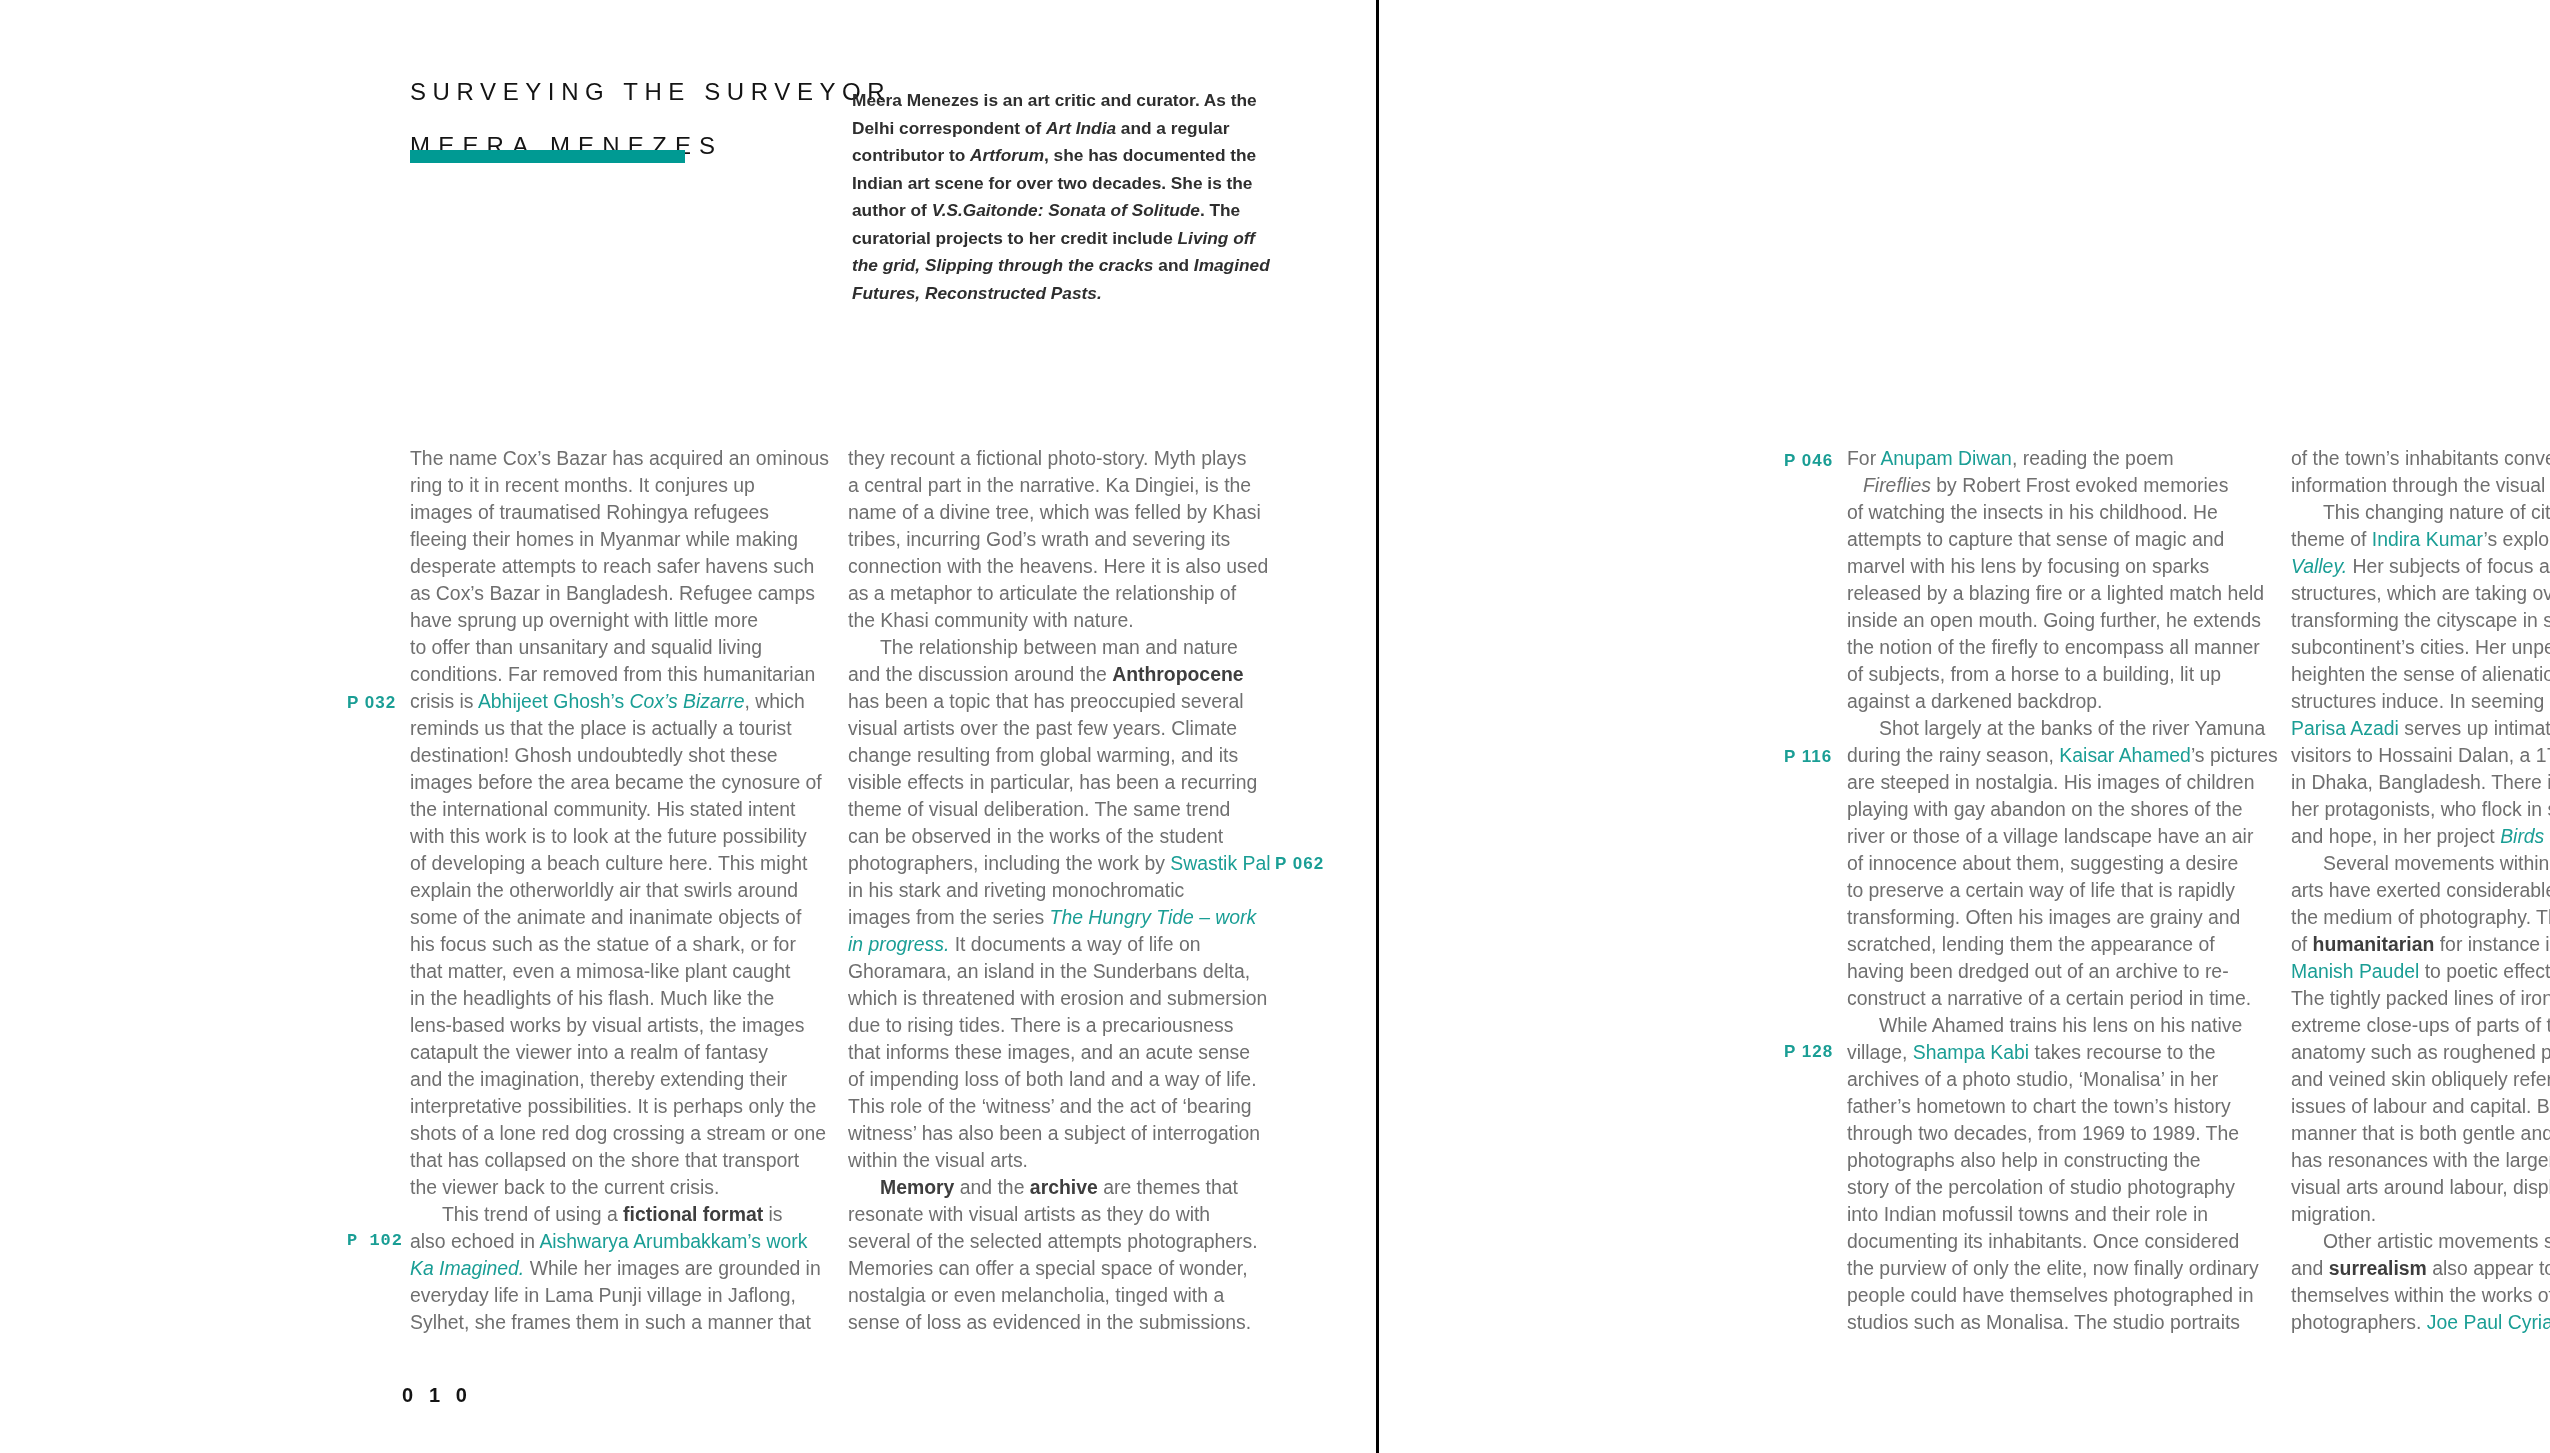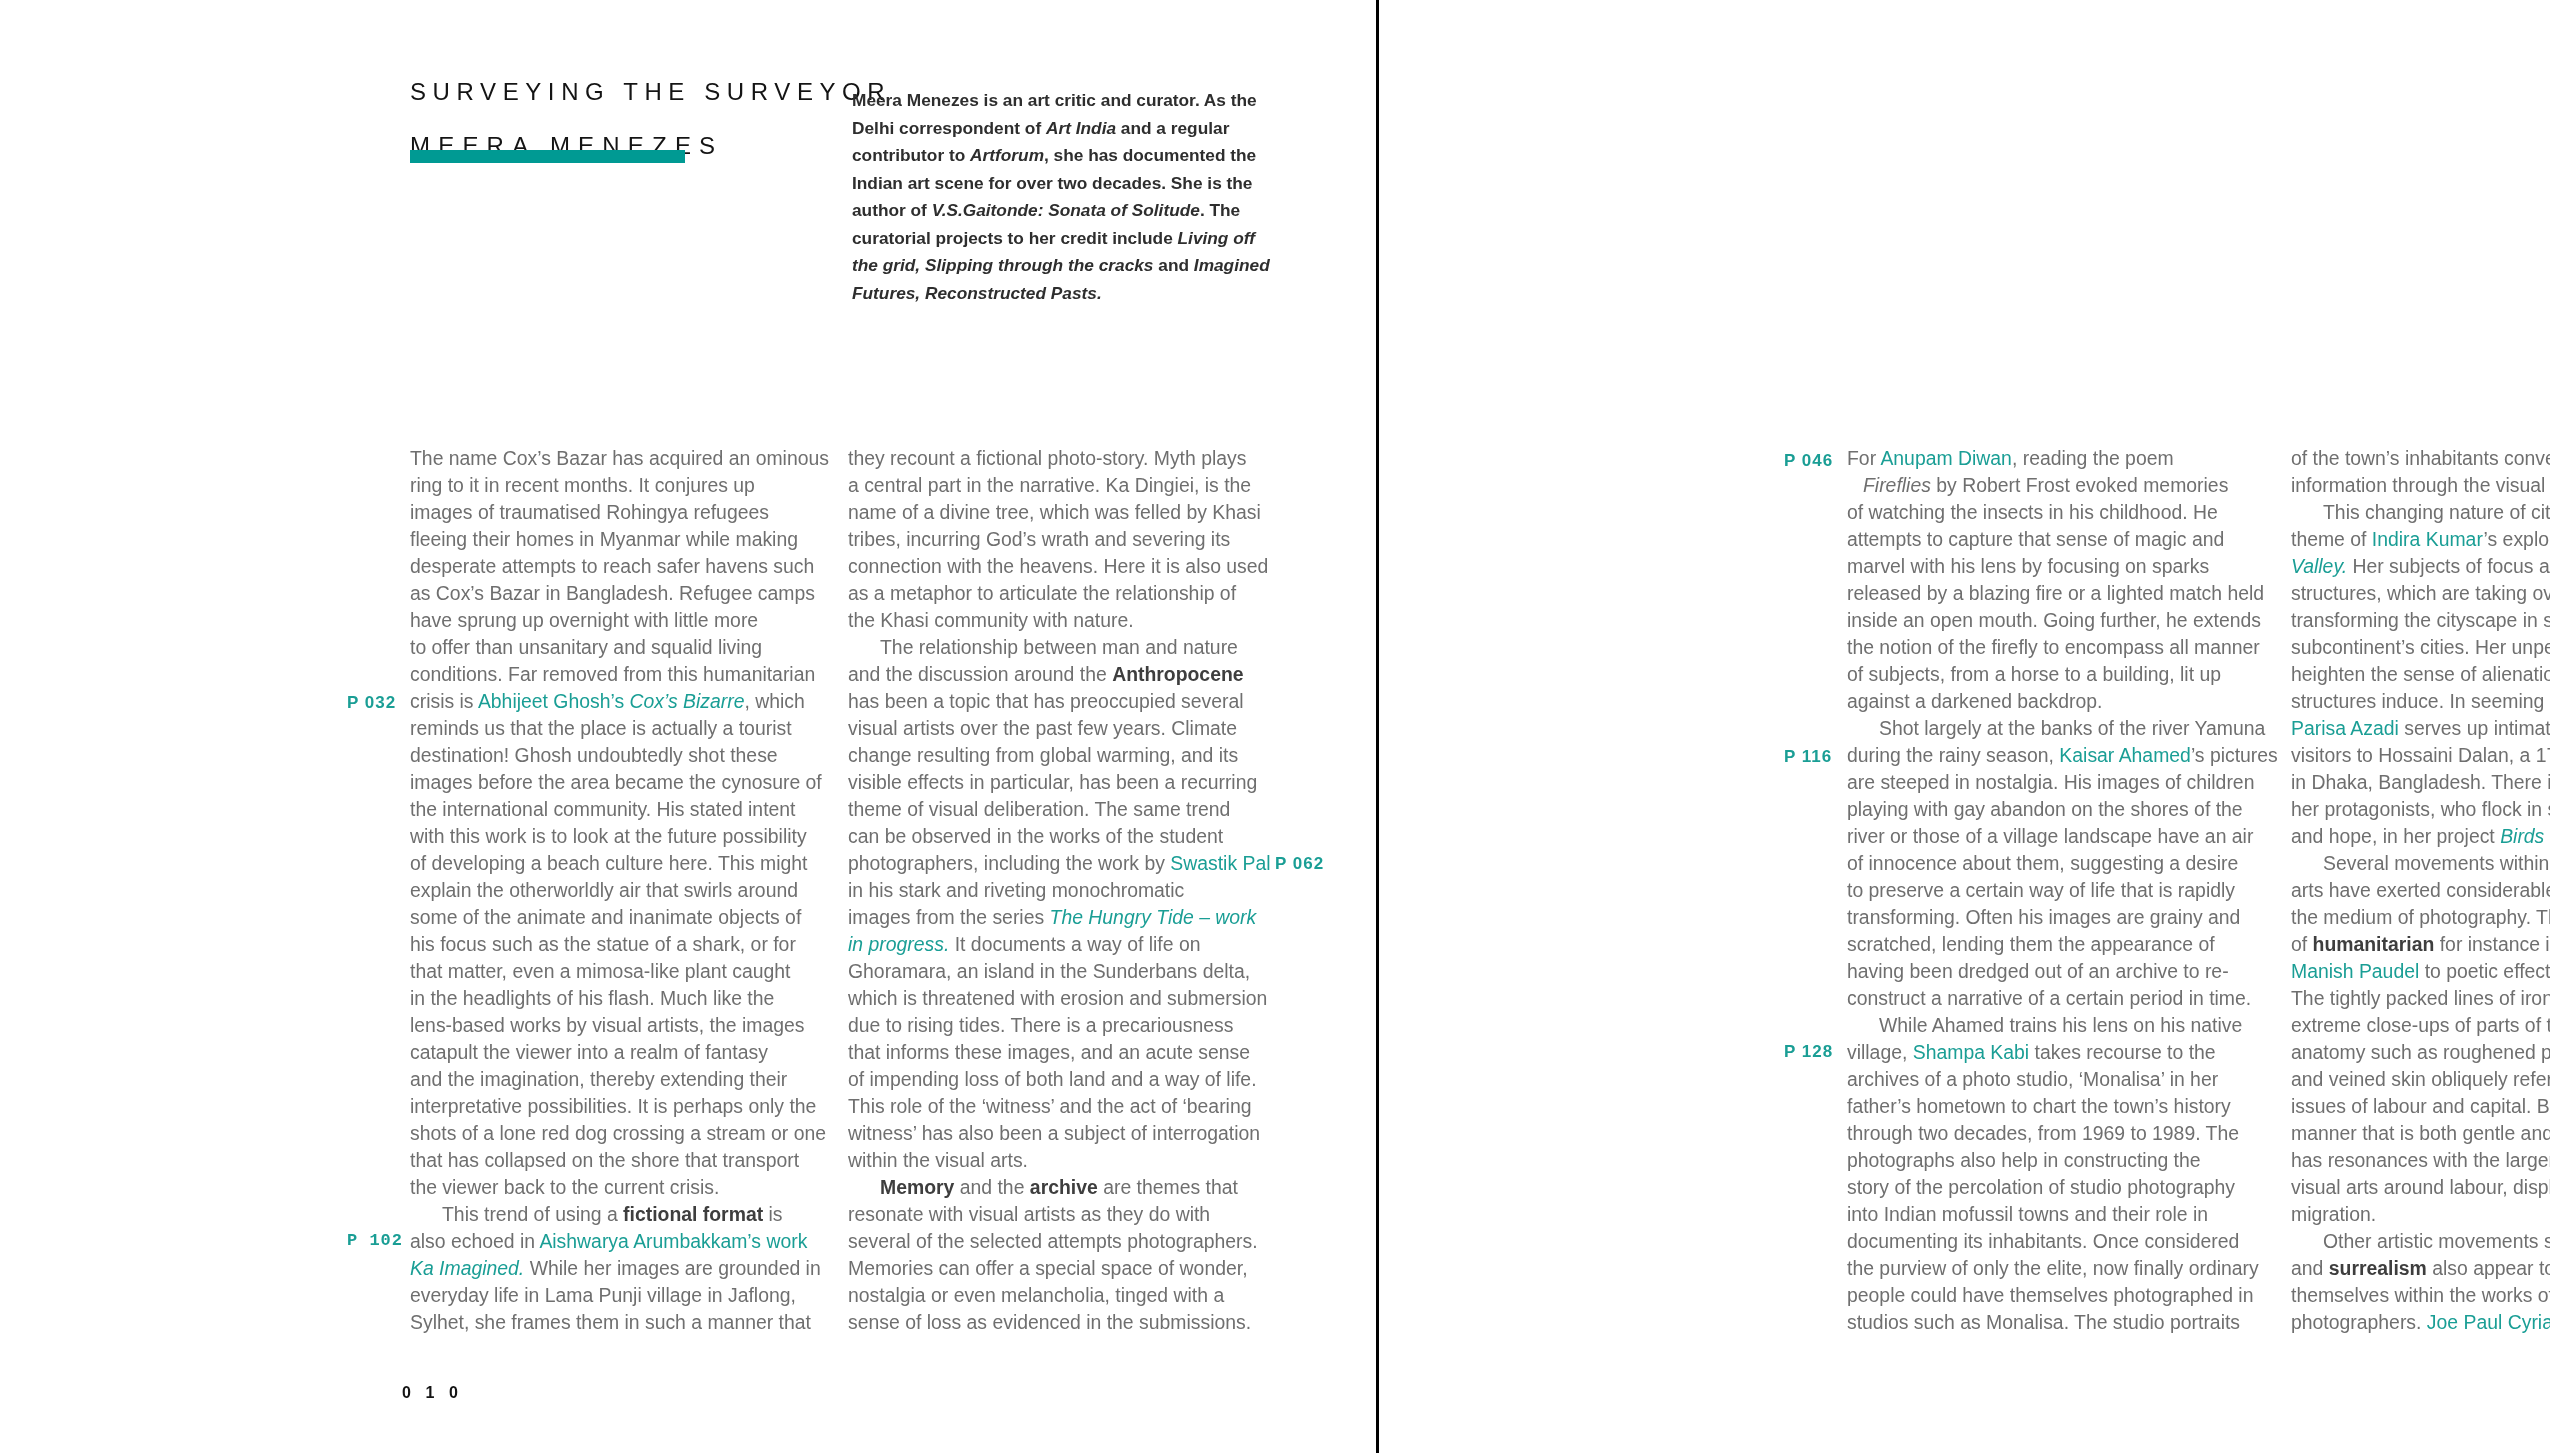--- a/index.html
+++ b/index.html
@@ -23,21 +23,21 @@
   .line.indent{padding-left:32px;}
   .s-t{color:var(--accent-text);}
   .s-ti{color:var(--accent-text);font-style:italic;}
   .s-i{font-style:italic;margin-left:16px;}
   .s-b{color:var(--emph);font-weight:700;}
   .s-bi{font-style:italic;}
   .pref{position:absolute;font-size:17px;font-weight:700;color:var(--accent-text);
         letter-spacing:1px;white-space:nowrap;}
   .pref.left{left:-63px;}
   .pref.outer{left:427px;}
-  .folio{position:absolute;left:402px;top:1384px;font-size:16px;font-weight:700;
+  .folio{position:absolute;left:402px;top:1384px;font-size:20px;font-weight:700;
          letter-spacing:5.1px;color:var(--title);}
 </style>
 </head>
 <body>
 
 <div id="canvas" style="--accent-bar: #009a93; --accent-text: #1a9e95; --body: #6f6f6f; --emph: #3e3e3e; --bio: #2e2e2e; --title: #141414;">
   <div>
     <div class="title-block">
       <div class="title-line1">SURVEYING THE SURVEYOR</div>
       <div class="title-line2">MEERA MENEZES</div>

